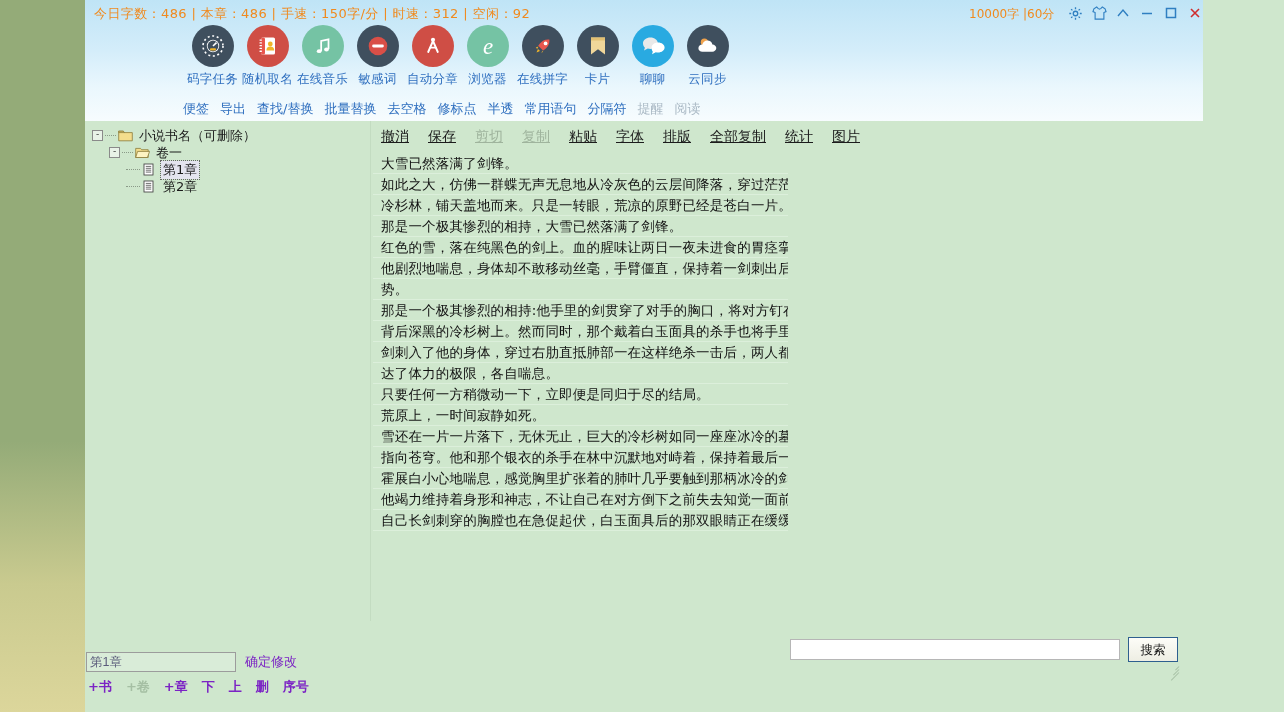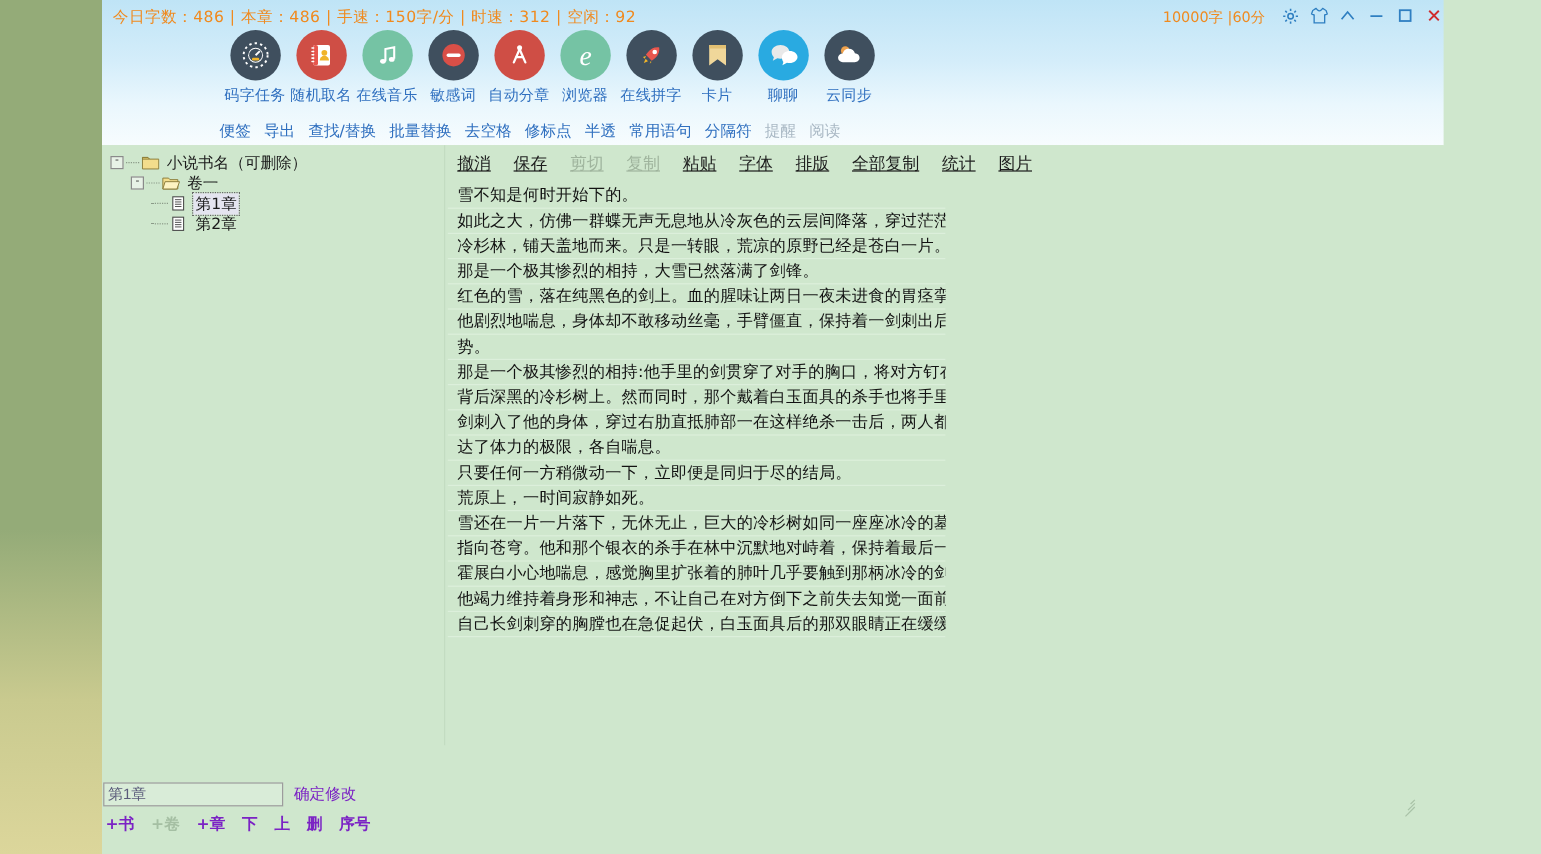--- a/index.html
+++ b/index.html
@@ -371,21 +371,21 @@
       <span class="ebtn dis">复制</span>
       <span class="ebtn">粘贴</span>
       <span class="ebtn">字体</span>
       <span class="ebtn">排版</span>
       <span class="ebtn">全部复制</span>
       <span class="ebtn">统计</span>
       <span class="ebtn">图片</span>
     </div>
 
     <div id="editor">
-      <div class="eline">雪不知是何时开始下的。</div>
+      <div class="eline">大雪已然落满了剑锋。</div>
       <div class="eline">如此之大，仿佛一群蝶无声无息地从冷灰色的云层间降落，穿过茫茫的</div>
       <div class="eline">冷杉林，铺天盖地而来。只是一转眼，荒凉的原野已经是苍白一片。</div>
       <div class="eline">那是一个极其惨烈的相持，大雪已然落满了剑锋。</div>
       <div class="eline">红色的雪，落在纯黑色的剑上。血的腥味让两日一夜未进食的胃痉挛起来，</div>
       <div class="eline">他剧烈地喘息，身体却不敢移动丝毫，手臂僵直，保持着一剑刺出后的姿</div>
       <div class="eline">势。</div>
       <div class="eline">那是一个极其惨烈的相持:他手里的剑贯穿了对手的胸口，将对方钉在了</div>
       <div class="eline">背后深黑的冷杉树上。然而同时，那个戴着白玉面具的杀手也将手里的</div>
       <div class="eline">剑刺入了他的身体，穿过右肋直抵肺部一在这样绝杀一击后，两人都到</div>
       <div class="eline">达了体力的极限，各自喘息。</div>
@@ -404,20 +404,24 @@
     <div id="smallbtns">
       <span class="sbtn">+书</span>
       <span class="sbtn dis">+卷</span>
       <span class="sbtn">+章</span>
       <span class="sbtn">下</span>
       <span class="sbtn">上</span>
       <span class="sbtn">删</span>
       <span class="sbtn">序号</span>
     </div>
 
+    <div id="searchwrap">
+      <input id="searchinput" type="text" placeholder="" style="">
+      <div id="searchbtn">搜索</div>
+    </div>
 
     <div class="grip" id="grip1">
       <i style="top:11px;width:11px"></i>
         <i style="top:8px;width:8px"></i>
         <i style="top:5px;width:5px"></i>
     </div>
 
   </div>
 </div>
 

